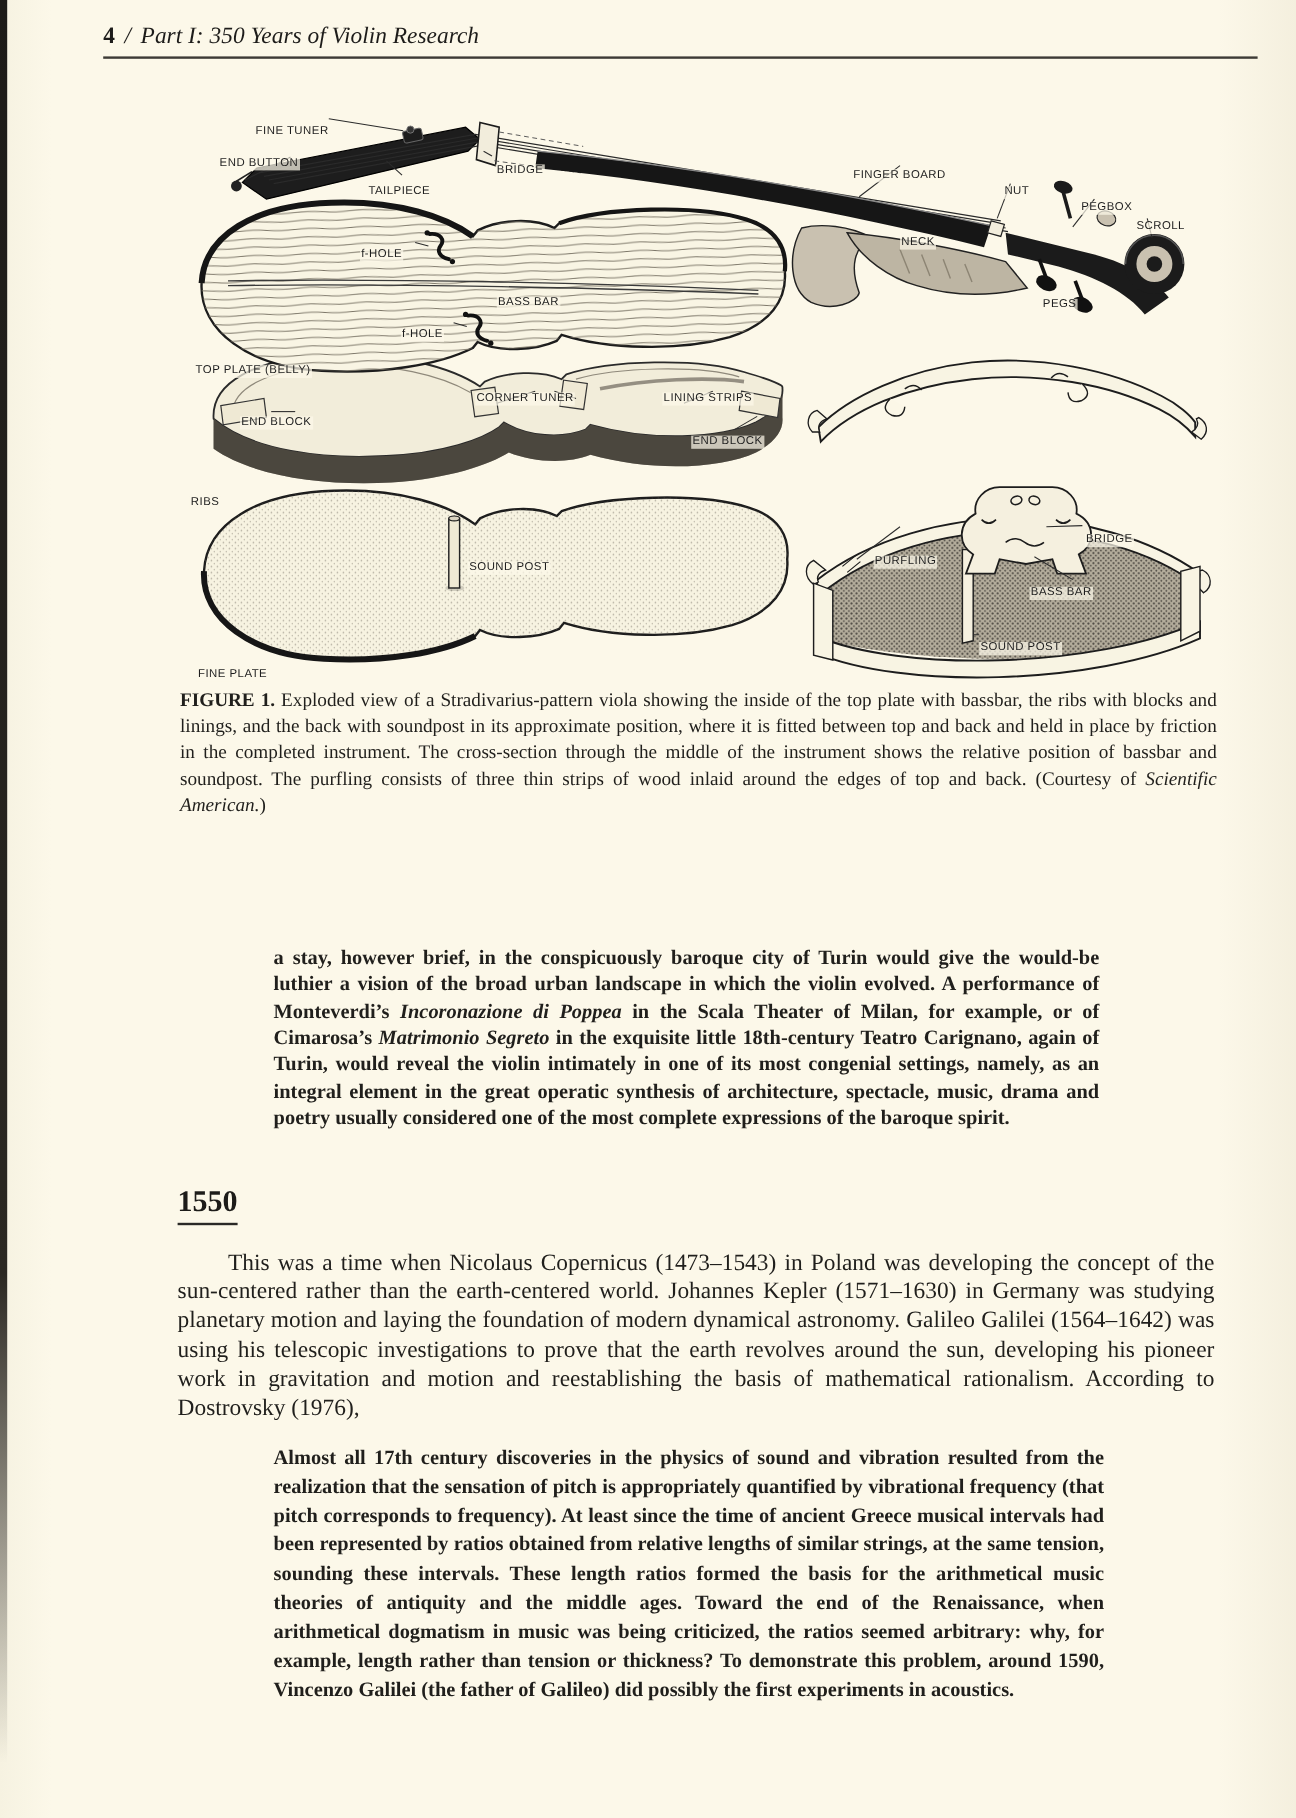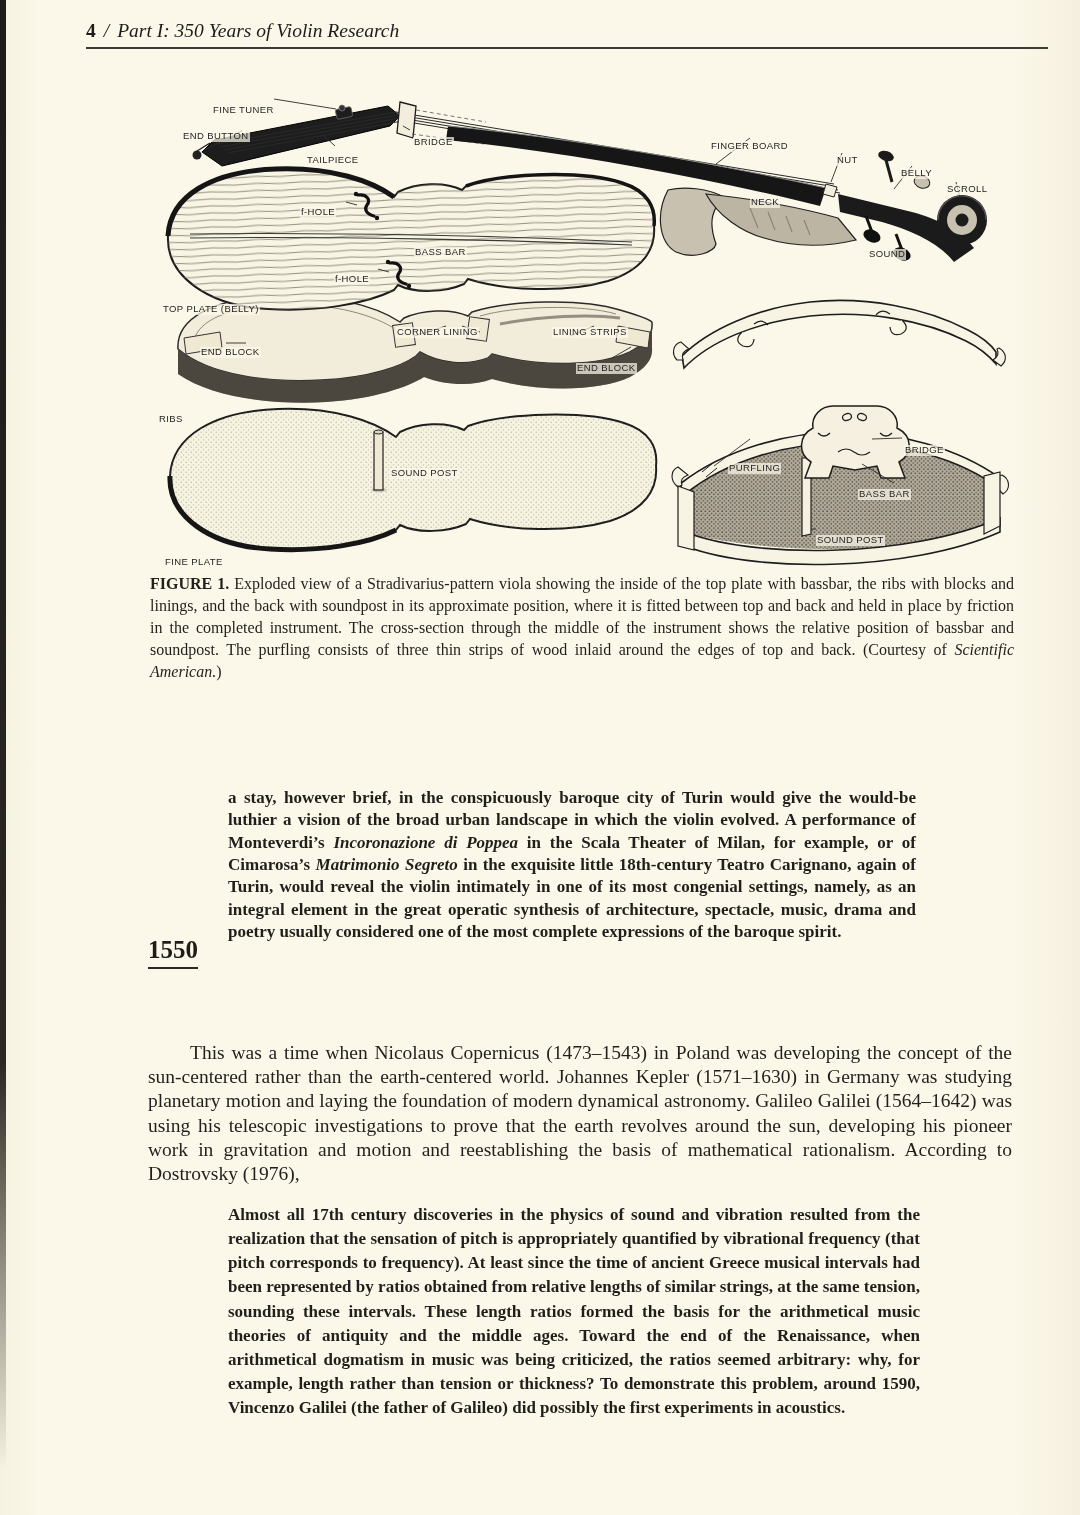--- a/index.html
+++ b/index.html
@@ -21,21 +21,21 @@
   .caption{position:absolute;left:150px;top:573px;width:864px;margin:0;
            font-size:16px;line-height:1.37;text-align:justify;color:#201f1c;}
   .caption b{font-weight:bold;}
   .bodyp{position:absolute;margin:0;left:148px;width:864px;font-size:19.5px;
          line-height:1.22;text-align:justify;text-indent:42px;color:#201f1c;}
   .p1{top:719px;}
   .p2{top:1041px;line-height:1.24;}
   .bq{position:absolute;margin:0;left:228px;font-size:17px;text-align:justify;color:#201f1c;font-weight:bold;}
   .q1{top:787px;width:688px;line-height:1.315;}
   .q2{top:1203px;width:692px;line-height:1.42;}
-  .h1550{position:absolute;left:148px;top:936px;margin:0;font-size:25px;color:#1d1c19;}
+  .h1550{position:absolute;left:148px;top:988px;margin:0;font-size:25px;color:#1d1c19;}
   .h1550 span{display:inline-block;border-bottom:2.5px solid #2a2926;padding-bottom:3px;}
   i{font-style:italic;}
 </style>
 </head>
 <body>
 
 <div class="page">
   <div class="spine"></div>
 
   <div class="hdr">
@@ -201,29 +201,29 @@
         <path d="M666 443 L661 443"></path>
       </g>
     </svg>
 
     <span class="fl" style="left:62px;top:8px">FINE TUNER</span>
     <span class="fl" style="left:32px;top:34px">END BUTTON</span>
     <span class="fl" style="left:263px;top:40px">BRIDGE</span>
     <span class="fl" style="left:156px;top:58px">TAILPIECE</span>
     <span class="fl" style="left:560px;top:44px">FINGER BOARD</span>
     <span class="fl" style="left:686px;top:58px">NUT</span>
-    <span class="fl" style="left:750px;top:71px">BELLY</span>
+    <span class="fl" style="left:750px;top:71px">PEGBOX</span>
     <span class="fl" style="left:796px;top:87px">SCROLL</span>
     <span class="fl" style="left:600px;top:100px">NECK</span>
-    <span class="fl" style="left:718px;top:152px">SOUND</span>
+    <span class="fl" style="left:718px;top:152px">PEGS</span>
     <span class="fl" style="left:150px;top:110px">f-HOLE</span>
     <span class="fl" style="left:264px;top:150px">BASS BAR</span>
     <span class="fl" style="left:184px;top:177px">f-HOLE</span>
     <span class="fl" style="left:12px;top:207px">TOP PLATE (BELLY)</span>
-    <span class="fl" style="left:246px;top:230px">CORNER LINING</span>
+    <span class="fl" style="left:246px;top:230px">CORNER TUNER</span>
     <span class="fl" style="left:402px;top:230px">LINING STRIPS</span>
     <span class="fl" style="left:50px;top:250px">END BLOCK</span>
     <span class="fl" style="left:426px;top:266px">END BLOCK</span>
     <span class="fl" style="left:8px;top:317px">RIBS</span>
     <span class="fl" style="left:240px;top:371px">SOUND POST</span>
     <span class="fl" style="left:14px;top:460px">FINE PLATE</span>
     <span class="fl" style="left:578px;top:366px">PURFLING</span>
     <span class="fl" style="left:754px;top:348px">BRIDGE</span>
     <span class="fl" style="left:708px;top:392px">BASS BAR</span>
     <span class="fl" style="left:666px;top:438px">SOUND POST</span>

